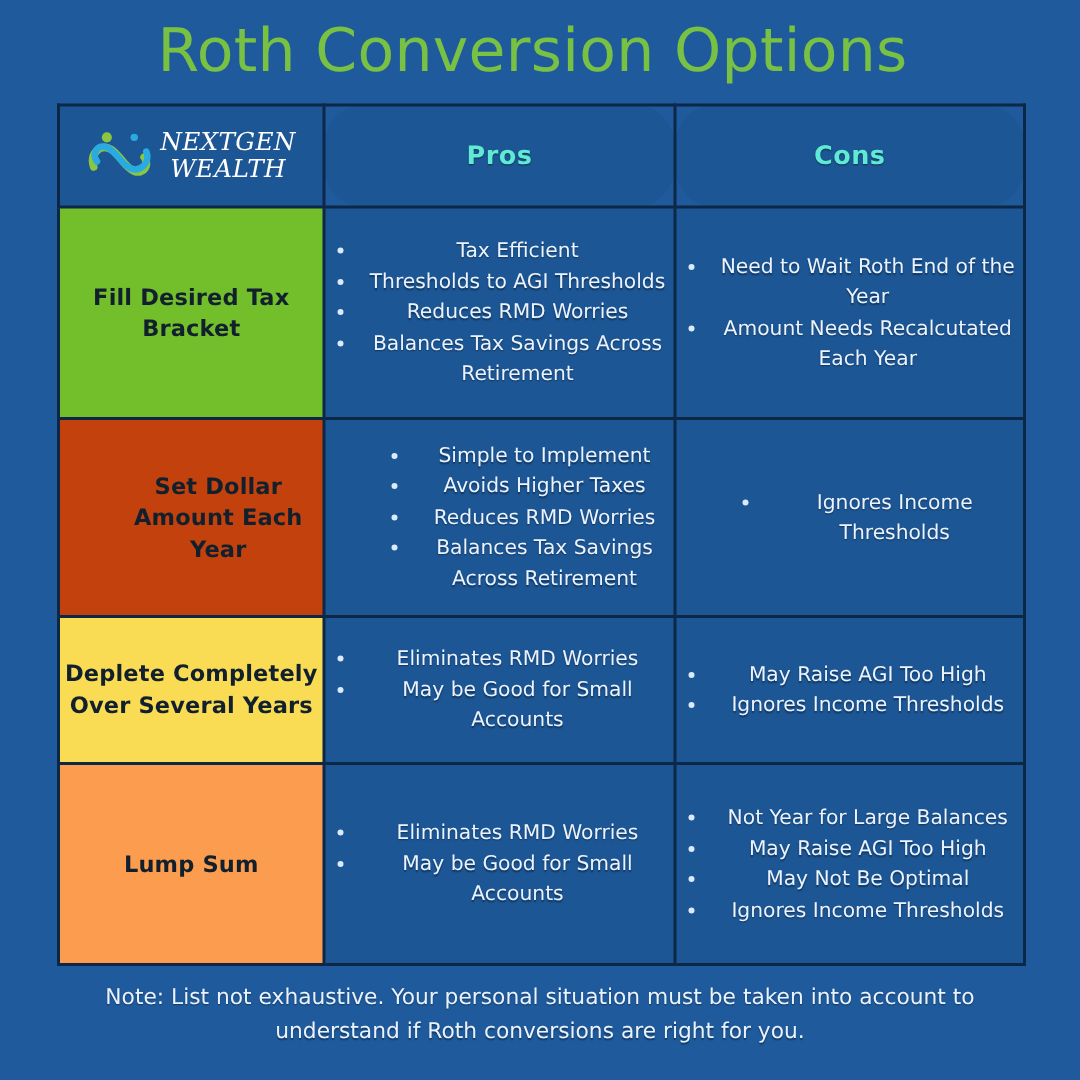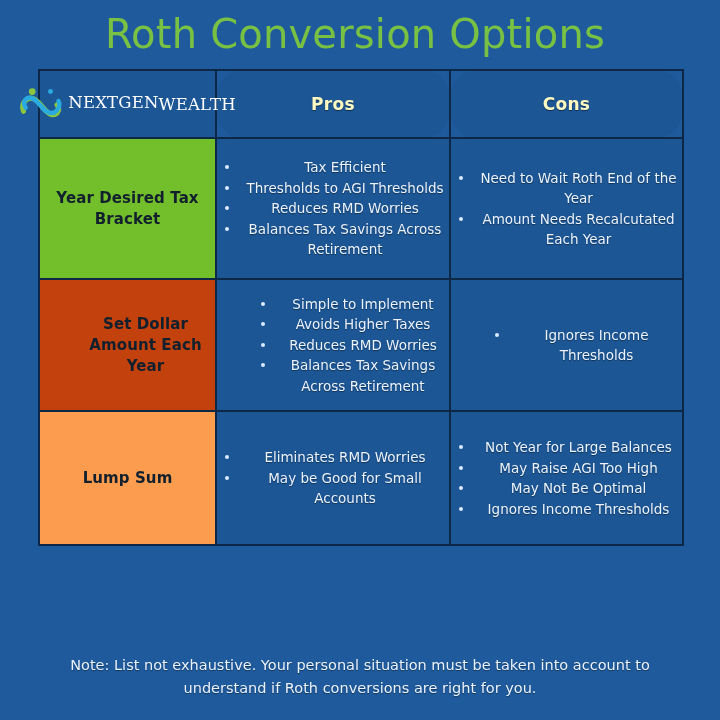--- a/index.html
+++ b/index.html
@@ -56,21 +56,21 @@
   }
 
   .col-label  { width: 177px; }
   .col-pros   { width: 234px; }
   .col-cons   { width: 233px; }
 
   
   .hdr-cell {
     height: 66px;
     text-align: center;
-    color: #fef9c3;
+    color: #5eead4;
     font-size: 17px;
     font-weight: bold;
     letter-spacing: 0.3px;
     text-shadow: 0 1px 1px rgba(0,0,0,0.45);
     border-radius: 27px;
   }
 
   
   .logo-cell {
     height: 66px;
@@ -85,25 +85,26 @@
     height: 100%;
   }
   .logo-mark {
     width: 44px;
     height: 38px;
     flex: 0 0 auto;
     display: block;
   }
   .logo-text {
     display: flex;
-    flex-direction: row;
-    align-items: flex-start;
+    flex-direction: column;
+    align-items: center;
     line-height: 1;
     color: #ffffff;
     font-family: "DejaVu Serif", "Liberation Serif", serif;
+    font-style: italic;
   }
   .logo-text .l1,
   .logo-text .l2 {
     font-size: 16.5px;
     letter-spacing: 0.2px;
     white-space: nowrap;
     font-weight: 400;
   }
   .logo-text .l2 { margin-top: 2px; }
 
@@ -199,21 +200,21 @@
               <span class="l1">NEXTGEN</span>
               <span class="l2">WEALTH</span>
             </div>
           </div>
         </td>
         <td class="hdr-cell">Pros</td>
         <td class="hdr-cell">Cons</td>
       </tr>
 
       <tr class="r1">
-        <td class="cat-cell green">Year Desired Tax Bracket</td>
+        <td class="cat-cell green">Fill Desired Tax Bracket</td>
         <td class="list-cell">
           <ul class="bullets">
             <li>Tax Efficient</li>
             <li>Thresholds to AGI Thresholds</li>
             <li>Reduces RMD Worries</li>
             <li>Balances Tax Savings Across Retirement</li>
           </ul>
         </td>
         <td class="list-cell">
           <ul class="bullets">
@@ -233,20 +234,35 @@
             <li>Balances Tax Savings Across Retirement</li>
           </ul>
         </td>
         <td class="list-cell">
           <ul class="bullets">
             <li>Ignores Income Thresholds</li>
           </ul>
         </td>
       </tr>
 
+      <tr class="r3">
+        <td class="cat-cell yellow">Deplete Completely Over Several Years</td>
+        <td class="list-cell">
+          <ul class="bullets">
+            <li>Eliminates RMD Worries</li>
+            <li>May be Good for Small Accounts</li>
+          </ul>
+        </td>
+        <td class="list-cell">
+          <ul class="bullets">
+            <li>May Raise AGI Too High</li>
+            <li>Ignores Income Thresholds</li>
+          </ul>
+        </td>
+      </tr>
 
       <tr class="r4">
         <td class="cat-cell orange">Lump Sum</td>
         <td class="list-cell">
           <ul class="bullets">
             <li>Eliminates RMD Worries</li>
             <li>May be Good for Small Accounts</li>
           </ul>
         </td>
         <td class="list-cell">

